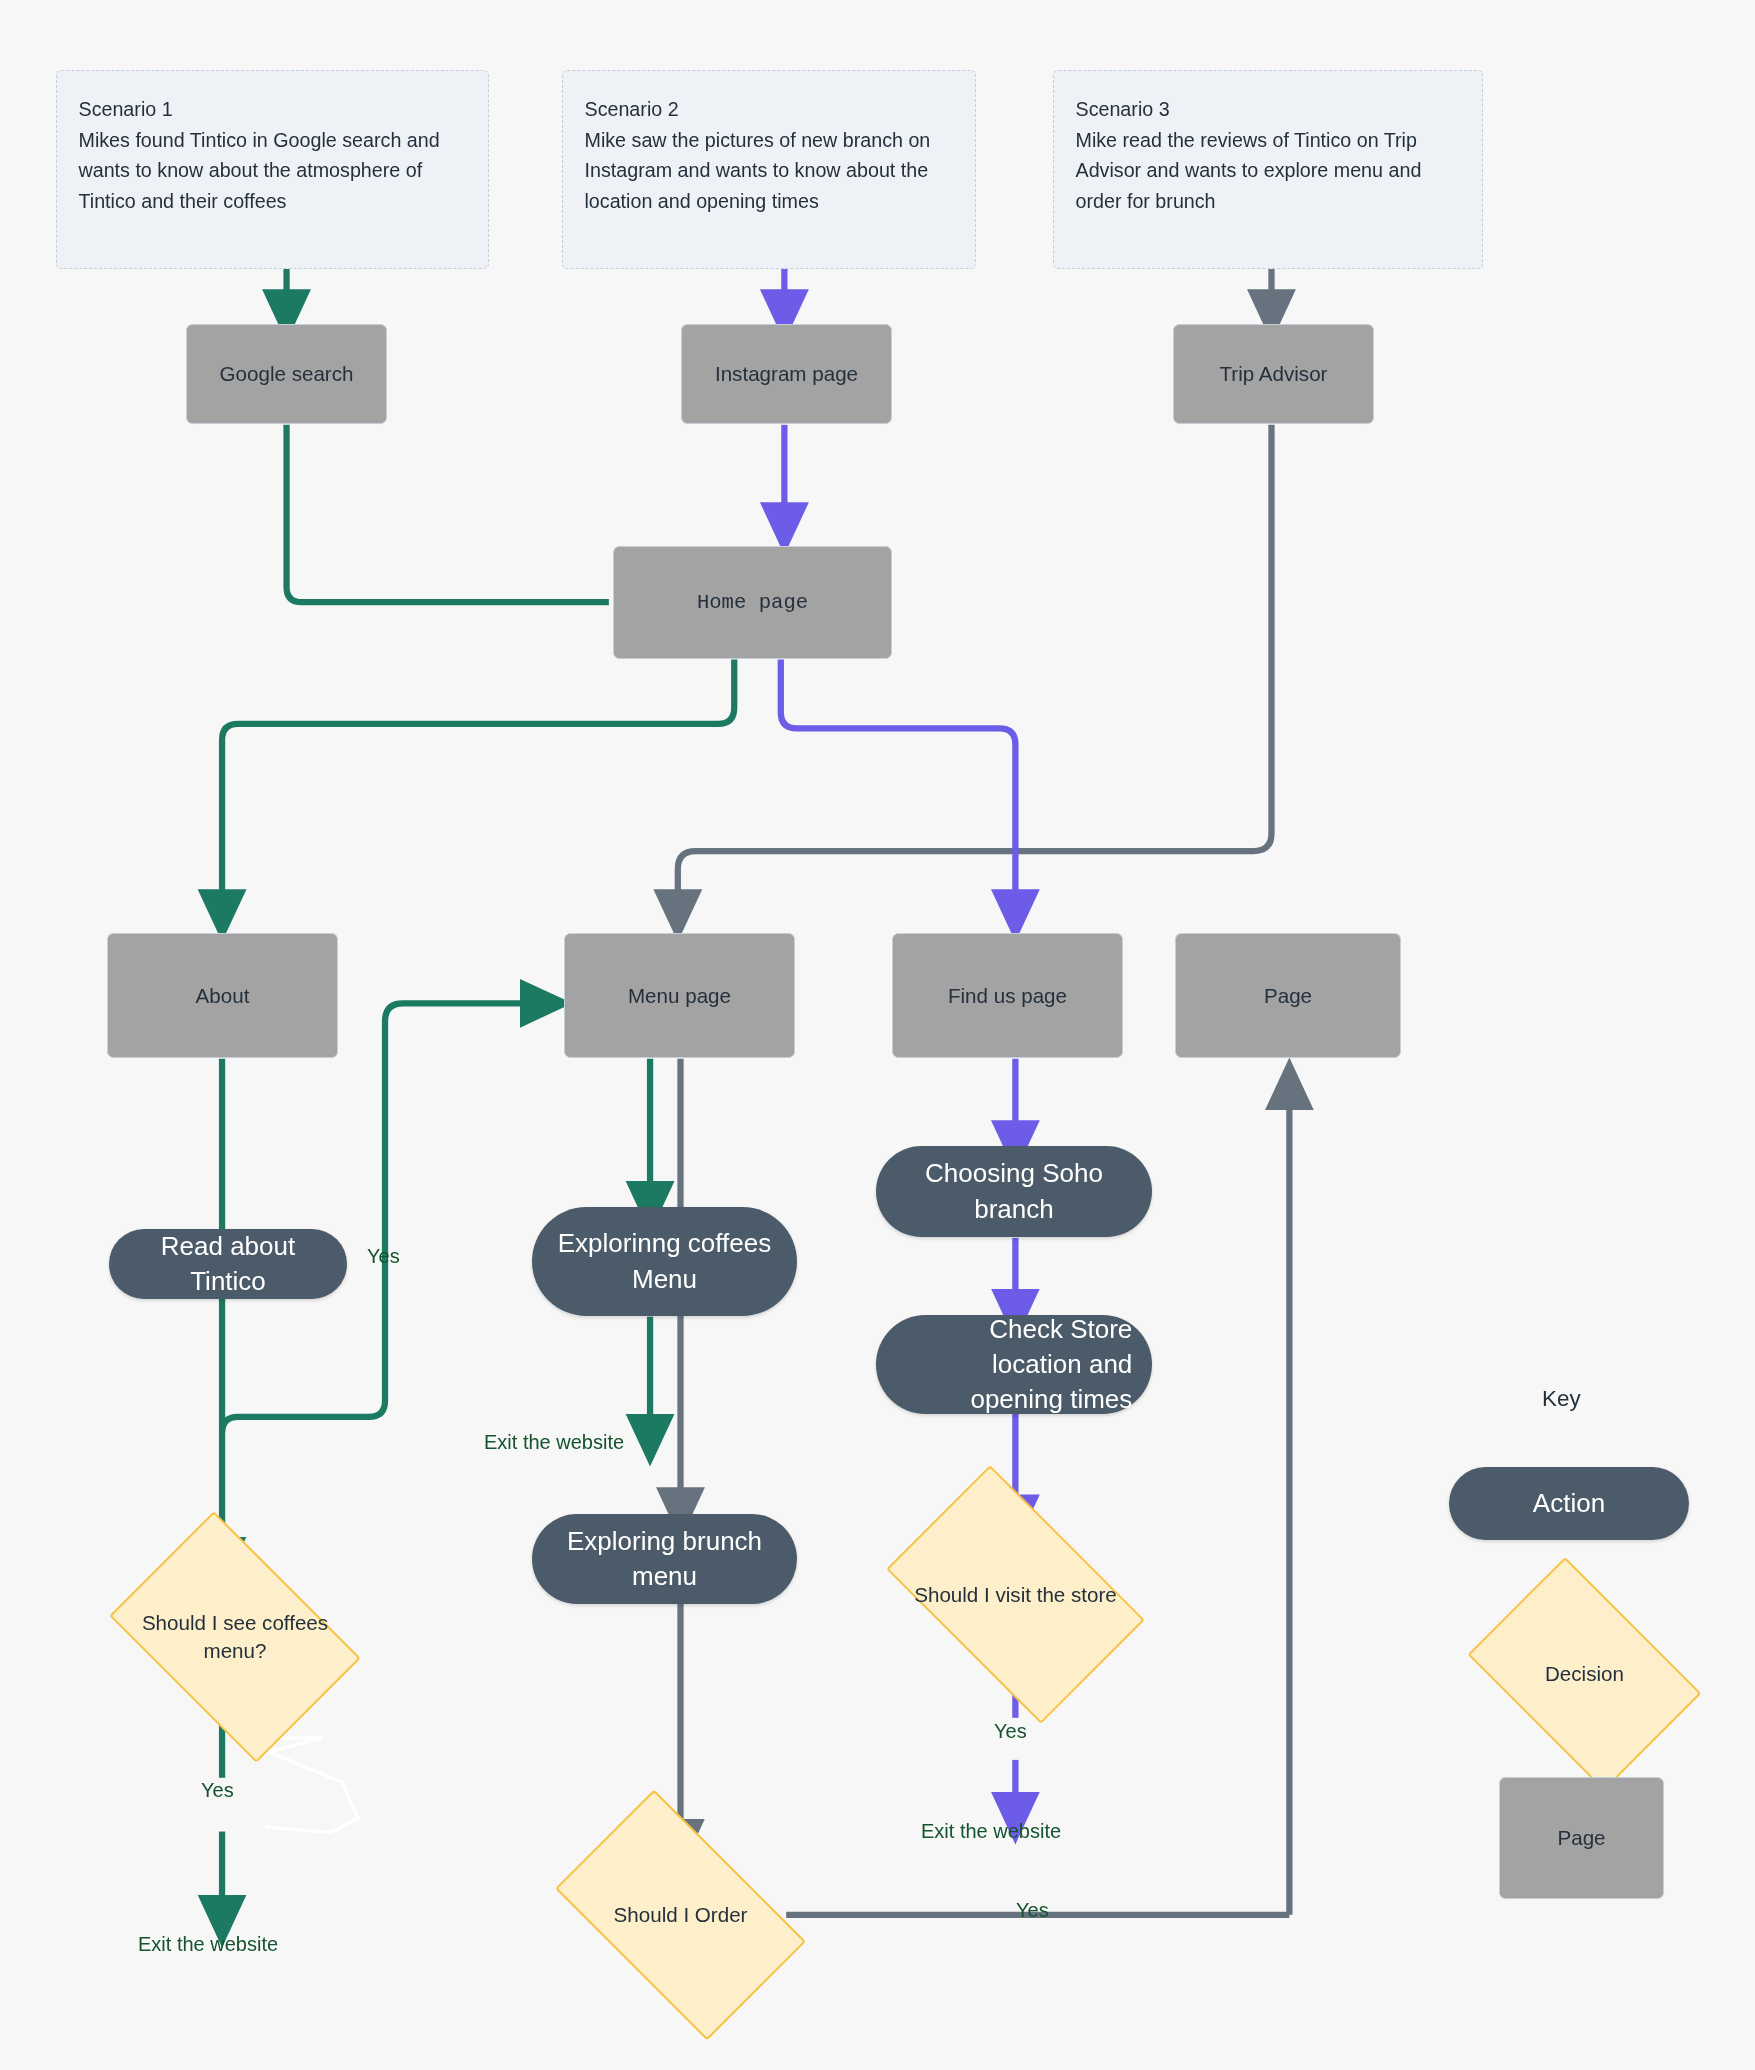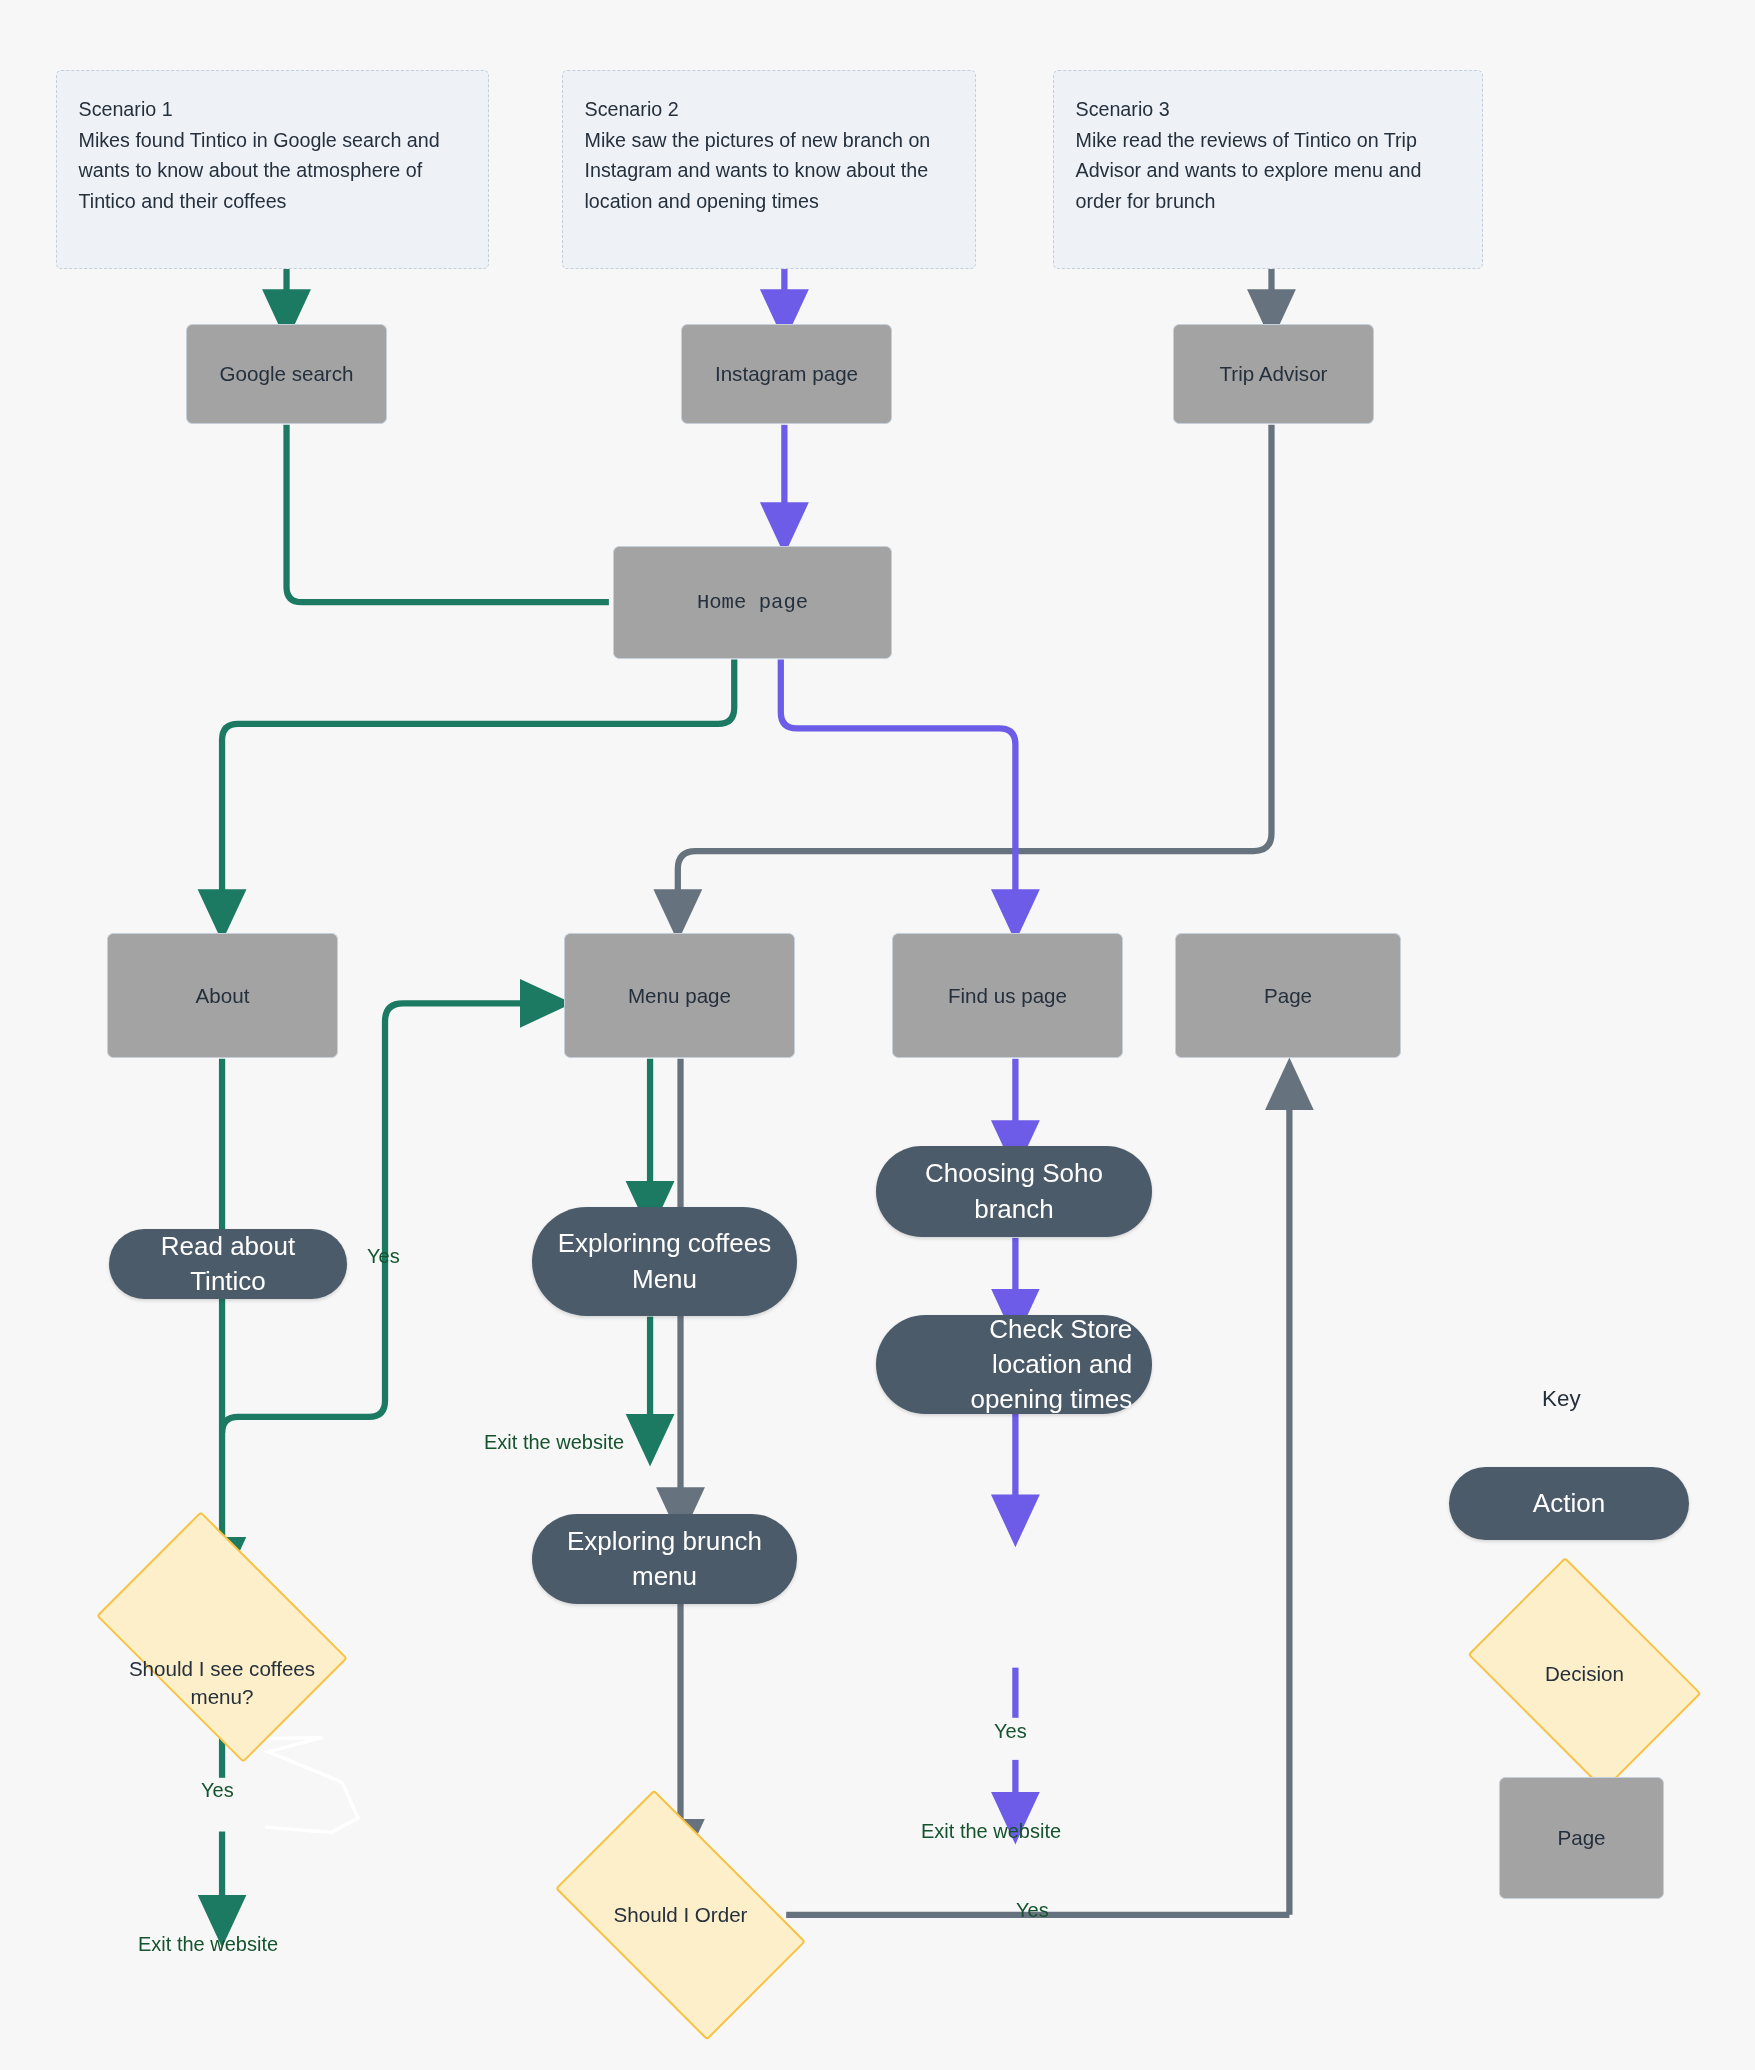--- a/index.html
+++ b/index.html
@@ -219,23 +219,27 @@
   <div class="node action-pill" style="left:532px; top:1207px; width:265px; height:109px;">
     <span>Explorinng coffees Menu</span>
   </div>
   <div class="node action-pill" style="left:876px; top:1146px; width:276px; height:91px;">
     <span>Choosing Soho branch</span>
   </div>
   <div class="node action-pill" style="left:876px; top:1315px; width:276px; height:99px;text-align:right;">
     <span>Check Store location and opening times</span>
   </div>
 
-  <div class="node decision" style="left:118px; top:1563px; width:208px; height:148px;align-items:flex-end;">
+  <div class="node decision" style="left:131px; top:1563px; width:208px; height:148px;">
     <span class="dia-shape"></span>
     <span class="dia-label">Should I see coffees menu?</span>
+  </div>
+  <div class="node decision" style="left:906px;top:1521px; width:219px; height:147px;">
+    <span class="dia-shape"></span>
+    <span class="dia-label">Should I visit the store</span>
   </div>
   <div class="node decision" style="left:573px; top:1845px; width:215px; height:140px;">
     <span class="dia-shape"></span>
     <span class="dia-label">Should I Order</span>
   </div>
 
   <div class="edge-label" style="left:367px; top:1245px;">Yes</div>
   <div class="edge-label" style="left:201px; top:1779px;">Yes</div>
   <div class="edge-label" style="left:994px;top:1720px;">Yes</div>
   <div class="edge-label" style="left:1016px;top:1899px;">Yes</div>

